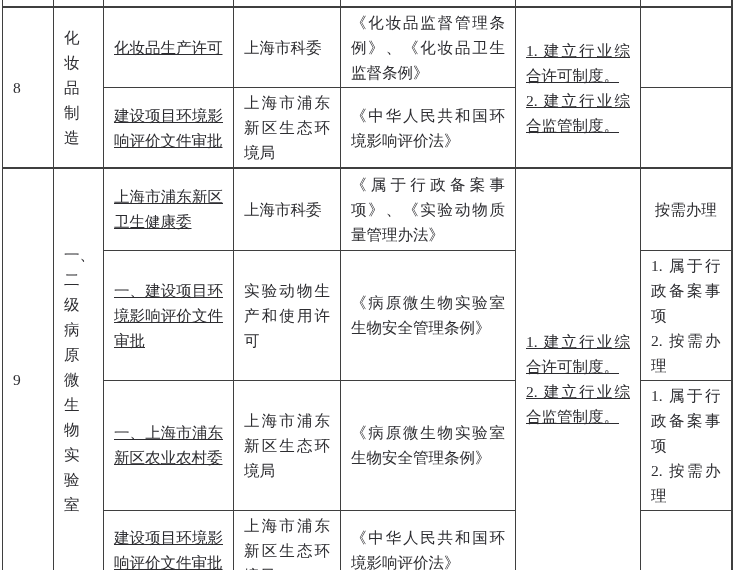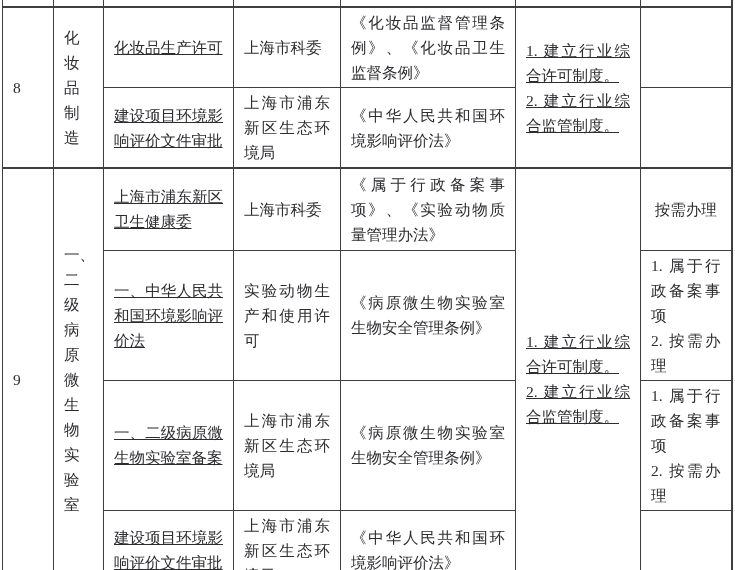--- a/index.html
+++ b/index.html
@@ -96,29 +96,29 @@
       <td class="c-cat" rowspan="4">一、二级病原微生物实验室</td>
       <td class="c-item">上海市浦东新区卫生健康委</td>
       <td class="c-auth">上海市科委</td>
       <td class="c-legal">《属于行政备案事项》、《实验动物质量管理办法》</td>
       <td class="c-remark" rowspan="4">1. 建立行业综合许可制度。
 2. 建立行业综合监管制度。</td>
       <td class="c-extra center">按需办理</td>
     </tr>
 
     <tr style="height:123px">
-      <td class="c-item">一、中华人民共和国环境影响评价法</td>
+      <td class="c-item">一、建设项目环境影响评价文件审批</td>
       <td class="c-auth">实验动物生产和使用许可</td>
       <td class="c-legal">《病原微生物实验室生物安全管理条例》</td>
       <td class="c-extra">1. 属于行政备案事项
 2. 按需办理</td>
     </tr>
 
     <tr style="height:123px">
-      <td class="c-item">一、二级病原微生物实验室备案</td>
+      <td class="c-item">一、上海市浦东新区农业农村委</td>
       <td class="c-auth">上海市浦东新区生态环境局</td>
       <td class="c-legal">《病原微生物实验室生物安全管理条例》</td>
       <td class="c-extra">1. 属于行政备案事项
 2. 按需办理</td>
     </tr>
 
     <tr style="height:73px">
       <td class="c-item">建设项目环境影响评价文件审批</td>
       <td class="c-auth">上海市浦东新区生态环境局</td>
       <td class="c-legal">《中华人民共和国环境影响评价法》</td>

